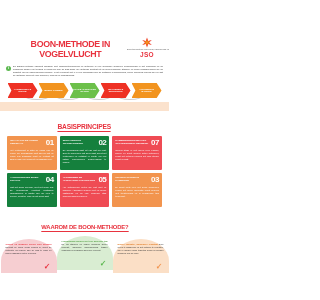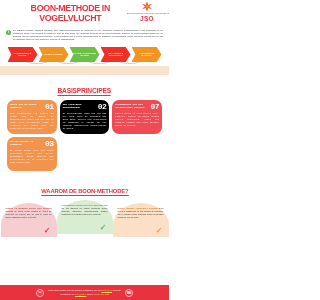--- a/index.html
+++ b/index.html
@@ -7,21 +7,21 @@
     width: 169px; height: 300px;
     font-family: "Liberation Sans", sans-serif;
     background: #ffffff;
     overflow: hidden;
   }
   .page { width: 169px; height: 300px; position: relative; background: #fff; }
 
   
   .header {
     height: 28px; background: #ffffff; position: relative;
-    display: flex; align-items: center; padding: 0 4px;
+    display: flex; align-items: center; padding: 0 4px; margin-top: 36px;
   }
   .title {
     position: absolute; left: 21px; top: 3px; width: 106px;
     font-size: 9.5px; font-weight: bold; color: #e8333f;
     letter-spacing: -0.4px; line-height: 10px;
     font-family: "Liberation Sans", sans-serif;
     transform: scaleX(0.93); transform-origin: left center;
     text-align: center;
   }
   .logo-block {
@@ -96,25 +96,25 @@
     border-bottom: 0.7px solid #e8333f; padding-bottom: 0.5px;
     transform: scaleX(0.95);
   }
 
   
   .grid {
     display: grid; grid-template-columns: repeat(3, 1fr);
     gap: 3px; padding: 0 7px;
   }
   .card {
-    border-radius: 7px; padding: 3px 3px 3px 3px;
-    min-height: 34px; position: relative; color: #fff; font-family: Liberation Mono, monospace;
+    border-radius: 1px; padding: 3px 3px 3px 3px;
+    min-height: 34px; position: relative; color: #fff;
   }
   .card.orange { background: #f2944e; }
-  .card.green  { background: #000000; }
+  .card.green  { background: #15803d; }
   .card.red    { background: #ef4b54; }
   .card-head {
     display: flex; align-items: flex-start; justify-content: space-between;
     gap: 1px; margin-bottom: 2px;
   }
   .card-title {
     font-size: 2.5px; font-weight: bold; line-height: 3.1px;
     text-transform: uppercase; letter-spacing: -0.05px; flex: 1;
   }
   .card-num {
@@ -262,20 +262,34 @@
       <div class="card-body">De professional gaat uit van wat wel lukt. Door te benoemen wat goed gaat, groeit het vertrouwen en ontstaat er ruimte om ook lastige onderwerpen bespreekbaar te maken.</div>
     </div>
     <div class="card red">
       <div class="card-head">
         <span class="card-title">SAMENWERKEN MET HET OPVOEDKUNDIG NETWERK</span>
         <span class="card-num">07</span>
       </div>
       <div class="card-body">Ouders staan er niet alleen voor. Familie, school en buurt worden actief betrokken, zodat het netwerk rondom het kind sterker wordt en blijft.</div>
     </div>
 
+    <div class="card green">
+      <div class="card-head">
+        <span class="card-title">AANSLUITEN BIJ EIGEN KRACHT</span>
+        <span class="card-num">04</span>
+      </div>
+      <div class="card-body">Wat het gezin zelf kan, doet het gezin zelf. De professional versterkt bestaande vaardigheden in plaats van die over te nemen, zodat de regie bij het gezin blijft.</div>
+    </div>
+    <div class="card red">
+      <div class="card-head">
+        <span class="card-title">AFSTEMMEN EN AFSPRAKEN VASTLEGGEN</span>
+        <span class="card-num">05</span>
+      </div>
+      <div class="card-body">Alle betrokkenen weten wie wat doet en wanneer. Afspraken worden kort en helder vastgelegd en bij elke volgende stap opnieuw samen bekeken.</div>
+    </div>
     <div class="card orange">
       <div class="card-head">
         <span class="card-title">TRANSPARANTIE IN HANDELEN</span>
         <span class="card-num">03</span>
       </div>
       <div class="card-body">Er wordt niets over het gezin besproken zonder het gezin. Informatie wordt gedeeld met toestemming en in begrijpelijke taal toegelicht.</div>
     </div>
 
   </div>
 

